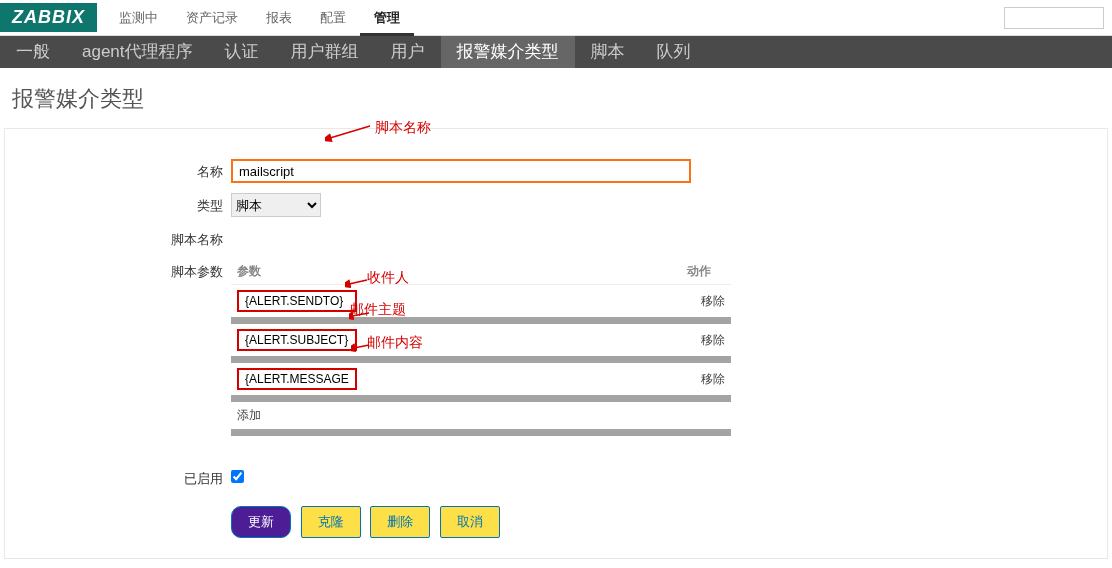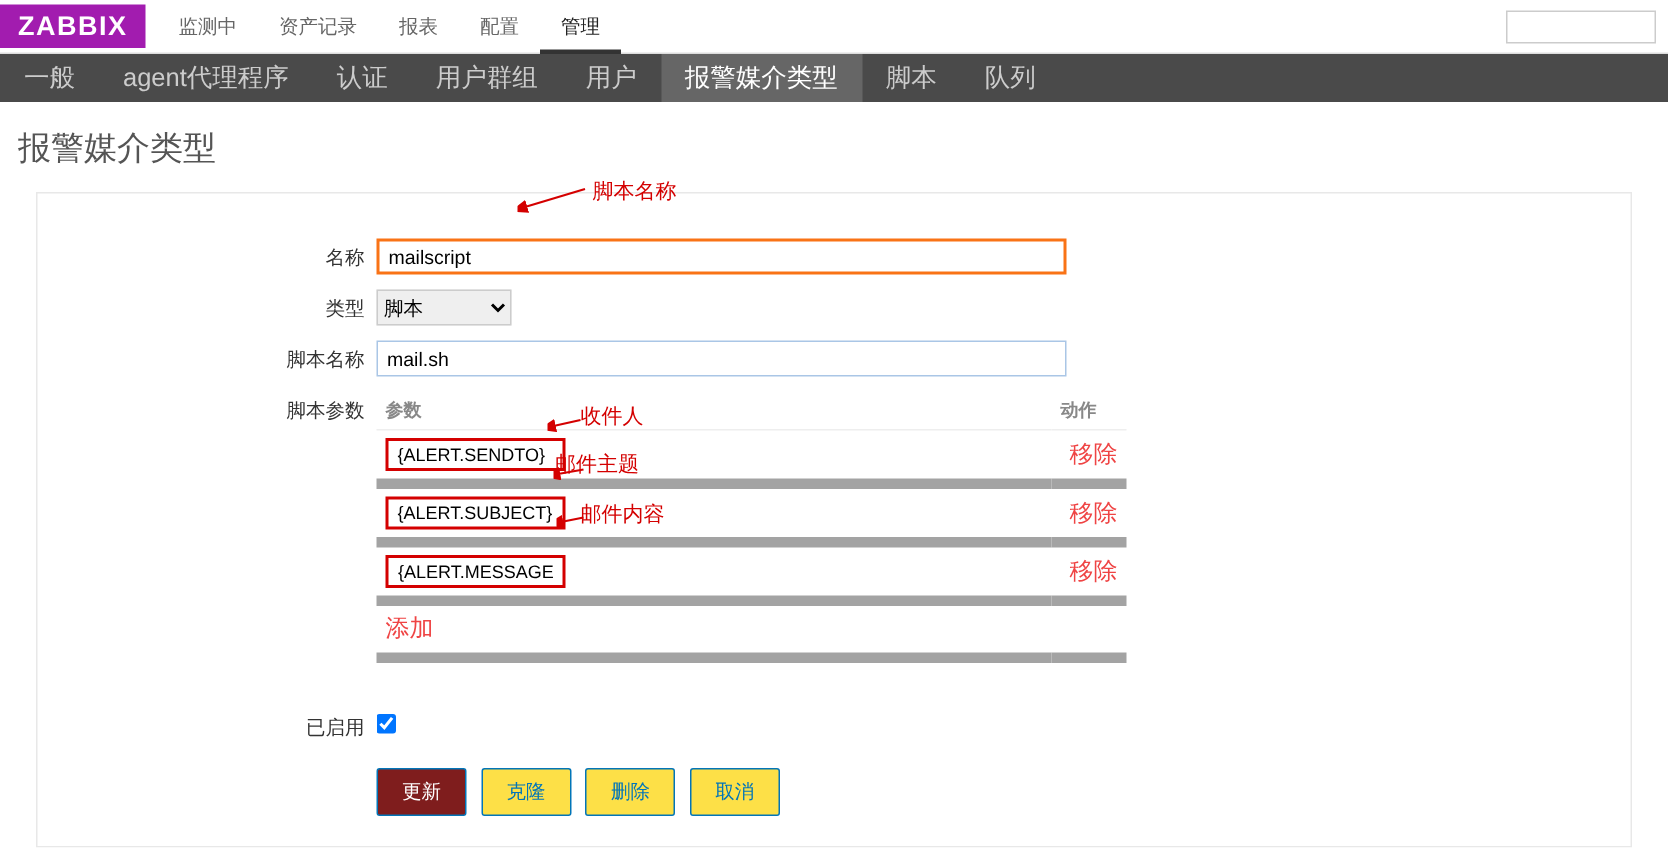--- a/index.html
+++ b/index.html
@@ -15,41 +15,42 @@
       width: 1112px;
     }
     .header {
       background: #fff;
       border-bottom: 1px solid #ddd;
       display: flex;
       align-items: center;
       height: 36px;
     }
     .logo {
-      background: #a21caf;
+      background: #0f766e;
       color: #fff;
       font-weight: bold;
+      font-style: italic;
       font-size: 18px;
       padding: 4px 12px;
       letter-spacing: 1px;
       margin-right: 8px;
     }
     .top-nav {
       display: flex;
       height: 36px;
     }
     .top-nav-item {
       padding: 0 14px;
       line-height: 36px;
       color: #666;
       cursor: pointer;
     }
     .top-nav-item.active {
       color: #222;
-      font-weight: normal;
+      font-weight: bold;
       border-bottom: 3px solid #333;
     }
     .header-search {
       margin-left: auto;
       margin-right: 8px;
     }
     .header-search input {
       height: 22px;
       width: 100px;
       border: 1px solid #ccc;
@@ -74,21 +75,21 @@
     }
     .page-title {
       font-size: 22px;
       color: #555;
       padding: 16px 12px 14px;
       font-weight: normal;
     }
     .form-card {
       background: #fff;
       border: 1px solid #e8e8e8;
-      margin: 0 24px;
+      margin: 0 4px;
       padding: 30px 16px 20px 16px;
       position: relative;
     }
     .form-row {
       display: flex;
       margin-bottom: 10px;
       align-items: flex-start;
     }
     .form-label {
       width: 210px;
@@ -146,23 +147,23 @@
       height: 22px;
       border: 1px solid #ccc;
       padding: 0 6px;
       font-size: 12px;
       width: 120px;
     }
     .param-input.hl {
       border: 2px solid #d40000;
     }
     .link {
-      color: #ef4444;
+      color: #404040;
       cursor: pointer;
-      font-size: 16px;
+      font-size: 12px;
       text-decoration: none;
     }
     .add-link-cell {
       padding: 8px 6px;
     }
     .btn-row {
       margin-top: 18px;
       margin-left: 210px;
     }
     .btn {
@@ -170,22 +171,23 @@
       padding: 6px 16px;
       border: 1px solid #0275b8;
       border-radius: 2px;
       font-size: 13px;
       cursor: pointer;
       background: #fde047;
       color: #0275b8;
       margin-right: 6px;
     }
     .btn.primary {
-      background: #7f1d1d;
+      background: #4c1d95;
       color: #fff;
+      border-radius: 10px;
     }
     
     .annotation {
       position: absolute;
       color: #d40000;
       font-size: 14px;
       font-family: "KaiTi", "STKaiti", serif;
       pointer-events: none;
     }
     .arrow-svg {
@@ -264,23 +266,20 @@
     <div class="form-label">类型</div>
     <div class="form-field">
       <select class="select-input">
         <option>脚本</option>
       </select>
     </div>
   </div>
 
   <div class="form-row">
     <div class="form-label">脚本名称</div>
-    <div class="form-field">
-      <input class="text-input" value="mail.sh" style="">
-    </div>
   </div>
 
   <div class="form-row">
     <div class="form-label">脚本参数</div>
     <div class="form-field">
       <table class="params-table">
         <thead>
           <tr>
             <th>参数</th>
             <th class="action-col">动作</th>

